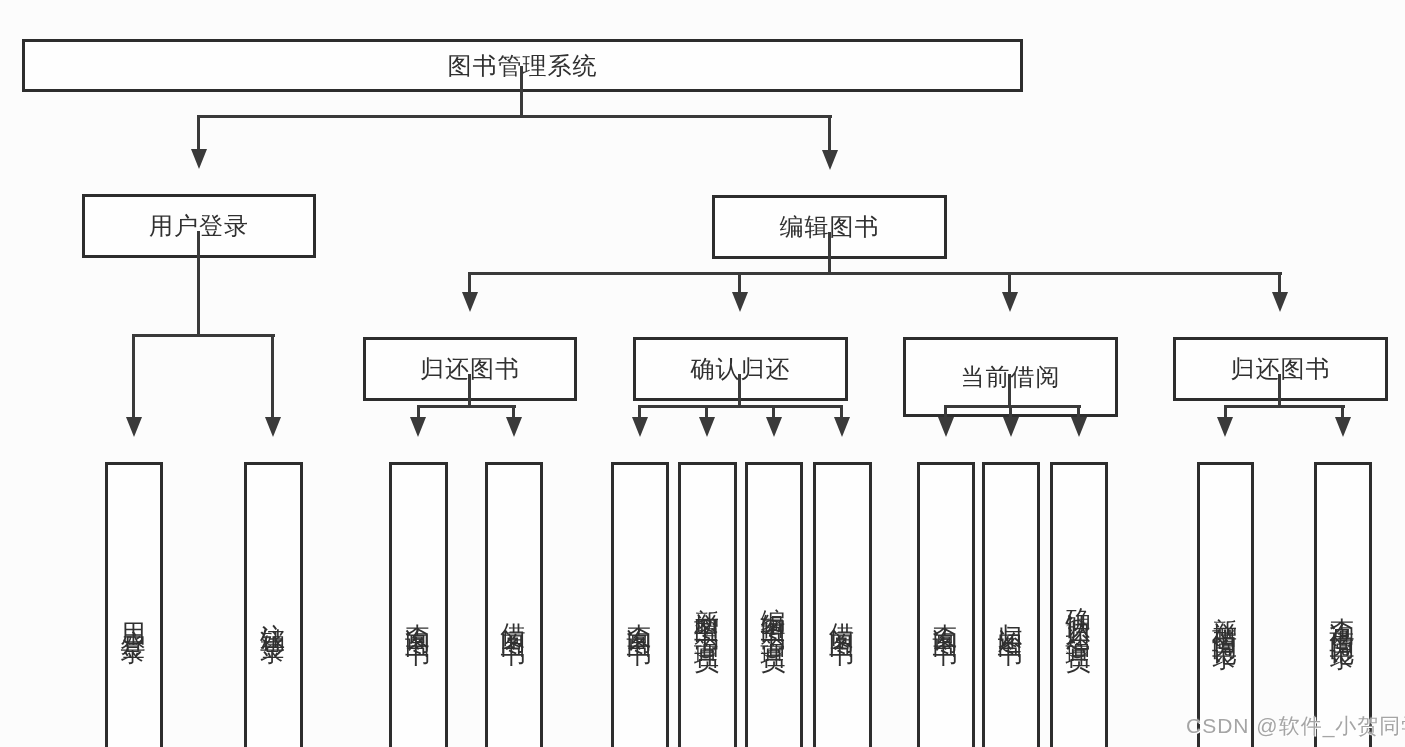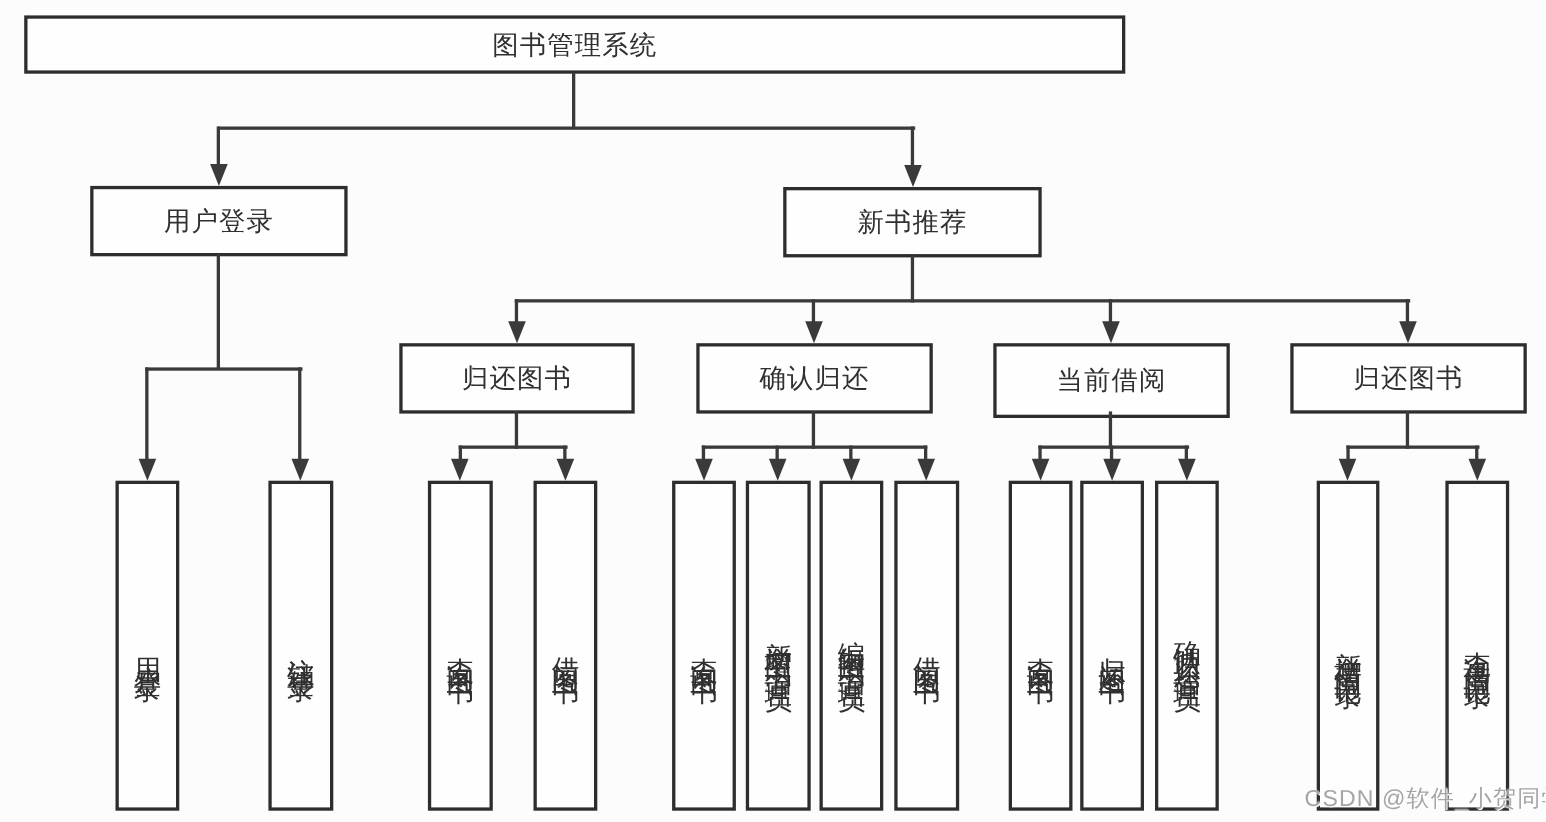--- a/index.html
+++ b/index.html
@@ -12,20 +12,21 @@
     color:#303030;
     overflow:hidden;
   }
   .box {
     position:absolute;
     border:3px solid #2d2d2d;
     background:#fefefe;
     display:flex;
     align-items:center;
     justify-content:center;
+    margin-top:25px;
   }
   .box span {
     font-size:24px;
     letter-spacing:1px;
     color:#303030;
     white-space:nowrap;
   }
   .box .vtext {
     writing-mode:vertical-rl;
     text-orientation:mixed;
@@ -66,30 +67,30 @@
 <div class="canvas">
 
   <div class="box" style="left:22px;top:14px;width:1001px;height:53px">
     <span>图书管理系统</span>
   </div>
 
   <div class="box" style="left:82px;top:169px;width:234px;height:64px">
     <span>用户登录</span>
   </div>
   <div class="box" style="left:712px;top:170px;width:235px;height:64px">
-    <span>新书推荐</span>
+    <span>编辑图书</span>
   </div>
 
   <div class="box" style="left:363px;top:312px;width:214px;height:64px">
     <span>归还图书</span>
   </div>
   <div class="box" style="left:633px;top:312px;width:215px;height:64px">
     <span>确认归还</span>
   </div>
-  <div class="box" style="left:903px;top:312px;width:215px;height:68px">
+  <div class="box" style="left:903px;top:312px;width:215px;height:80px">
     <span>当前借阅</span>
   </div>
   <div class="box" style="left:1173px;top:312px;width:215px;height:64px">
     <span>归还图书</span>
   </div>
 
   <div class="box" style="left:105px;top:437px;width:58px;height:300px">
     <span class="vtext">用户登录</span>
   </div>
   <div class="box" style="left:244px;top:437px;width:59px;height:300px">

